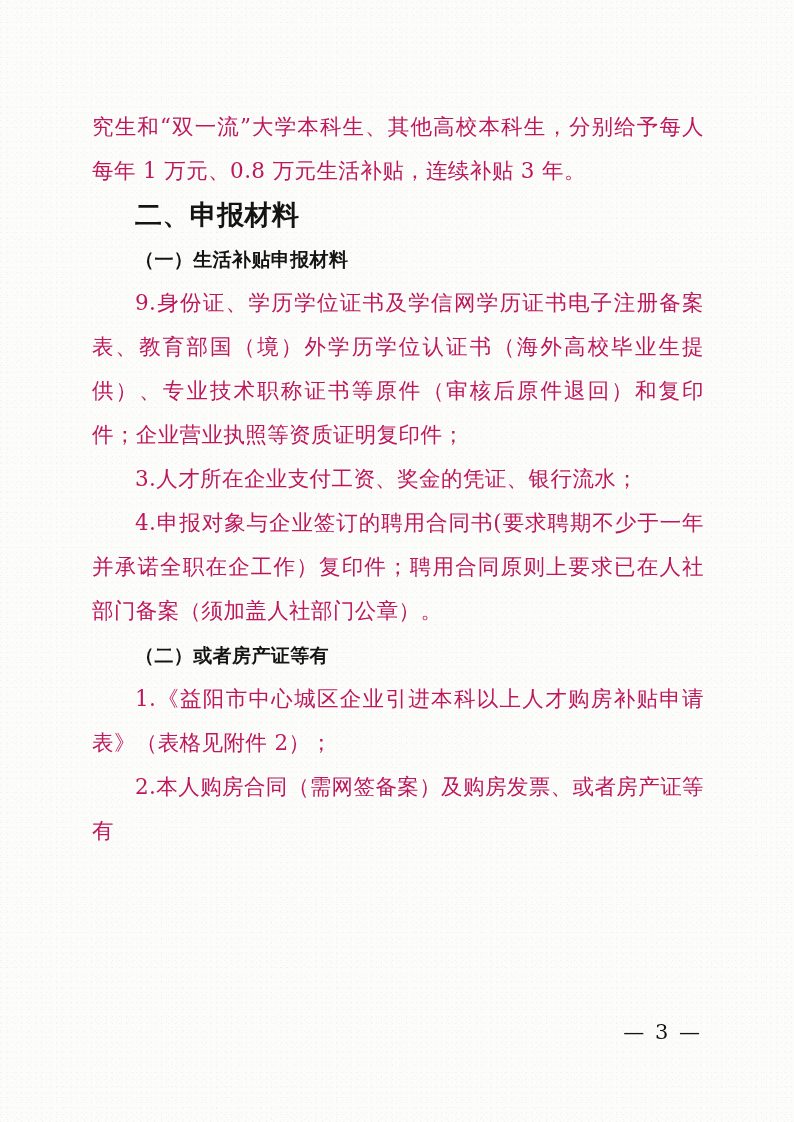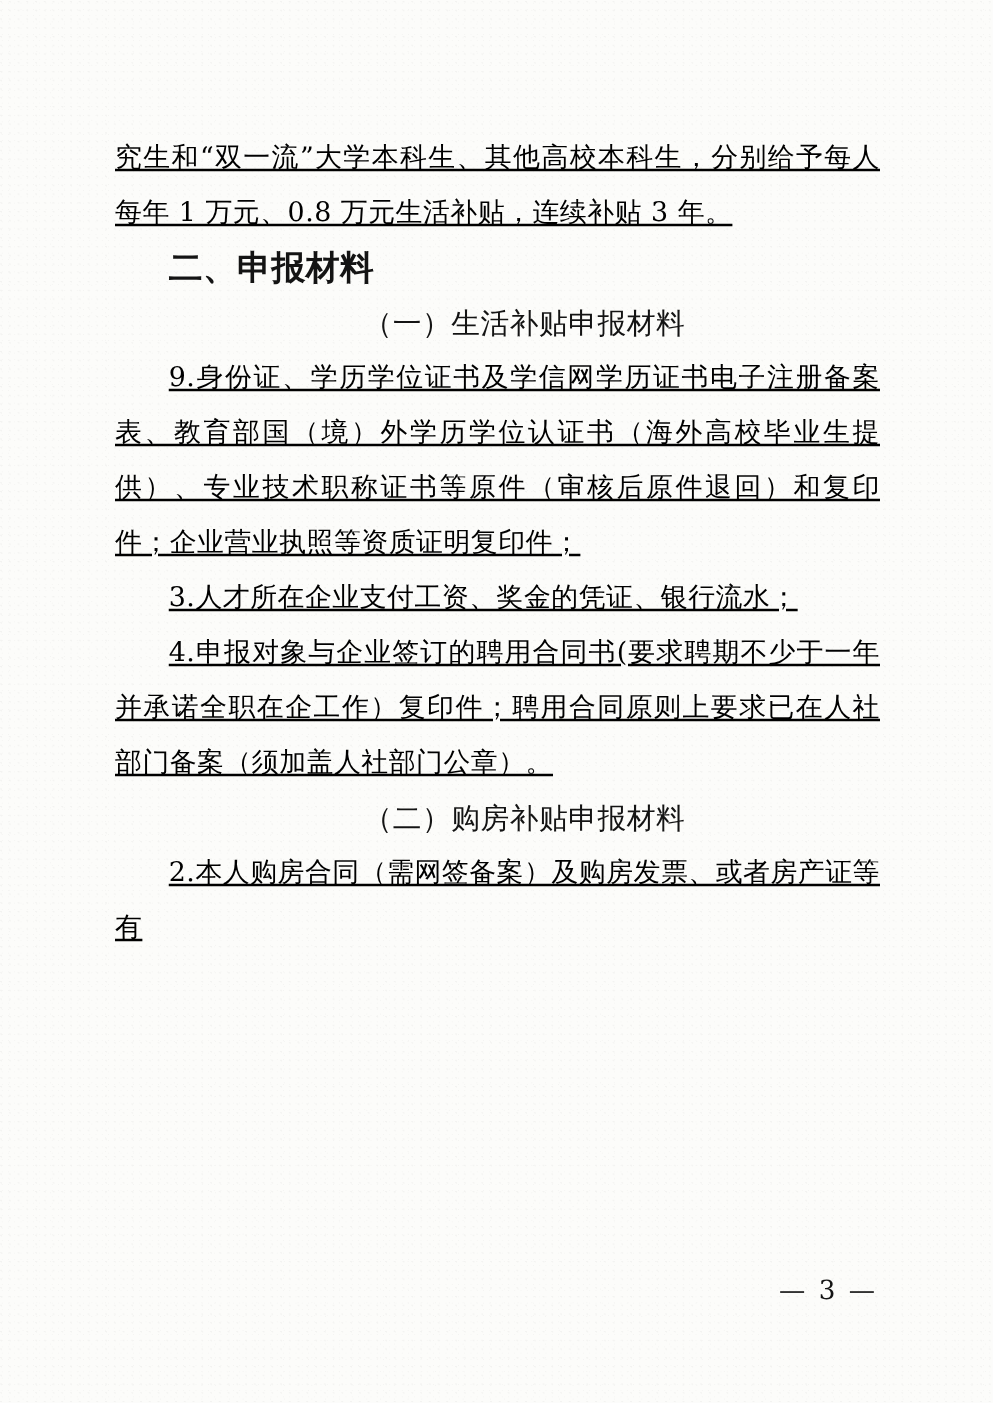--- a/index.html
+++ b/index.html
@@ -29,44 +29,42 @@
     top: 105px;
     width: 612px;
   }
   .para {
     font-size: 21.5px;
     line-height: 44px;
     letter-spacing: 0.4px;
     text-align: justify;
     text-justify: inter-ideograph;
     margin: 0;
-    color: #000000;
-    text-decoration: underline;
+    color: #be185d;
   }
   .indent {
     text-indent: 43px;
   }
   .heading {
     font-size: 27px;
     line-height: 44px;
     font-weight: bold;
     text-indent: 43px;
     margin: 0;
     letter-spacing: 0.4px;
     font-family: "DejaVu Sans", "Liberation Sans", sans-serif;
   }
   .subheading {
-    font-size: 23px;
+    font-size: 19px;
     line-height: 44px;
-    font-weight: normal;
+    font-weight: bold;
     text-indent: 43px;
     margin: 0;
     letter-spacing: 0.4px;
     font-family: "DejaVu Sans", "Liberation Sans", sans-serif;
-    text-align: center;
   }
   .inline-bold {
     font-weight: bold;
     font-family: "DejaVu Sans", "Liberation Sans", sans-serif;
   }
   .page-number {
     position: absolute;
     right: 92px;
     bottom: 78px;
     font-size: 21px;
@@ -98,22 +96,23 @@
 
     <p class="subheading">（一）生活补贴申报材料</p>
 
 
     <p class="para indent">9.身份证、学历学位证书及学信网学历证书电子注册备案表、教育部国（境）外学历学位认证书（海外高校毕业生提供）、专业技术职称证书等原件（审核后原件退回）和复印件；企业营业执照等资质证明复印件；</p>
 
     <p class="para indent">3.人才所在企业支付工资、奖金的凭证、银行流水；</p>
 
     <p class="para indent">4.申报对象与企业签订的聘用合同书(要求聘期不少于一年并承诺全职在企工作）复印件；聘用合同原则上要求已在人社部门备案（须加盖人社部门公章）。</p>
 
-    <p class="subheading">（二）购房补贴申报材料</p>
+    <p class="subheading">（二）或者房产证等有</p>
 
+    <p class="para indent">1.《益阳市中心城区企业引进本科以上人才购房补贴申请表》（表格见附件 2）；</p>
 
     <p class="para indent">2.本人购房合同（需网签备案）及购房发票、或者房产证等有</p>
 
   </div>
 
   <div class="page-number">— 3 —</div>
   <div class="noise"></div>
 </div>
 
 </body></html>

